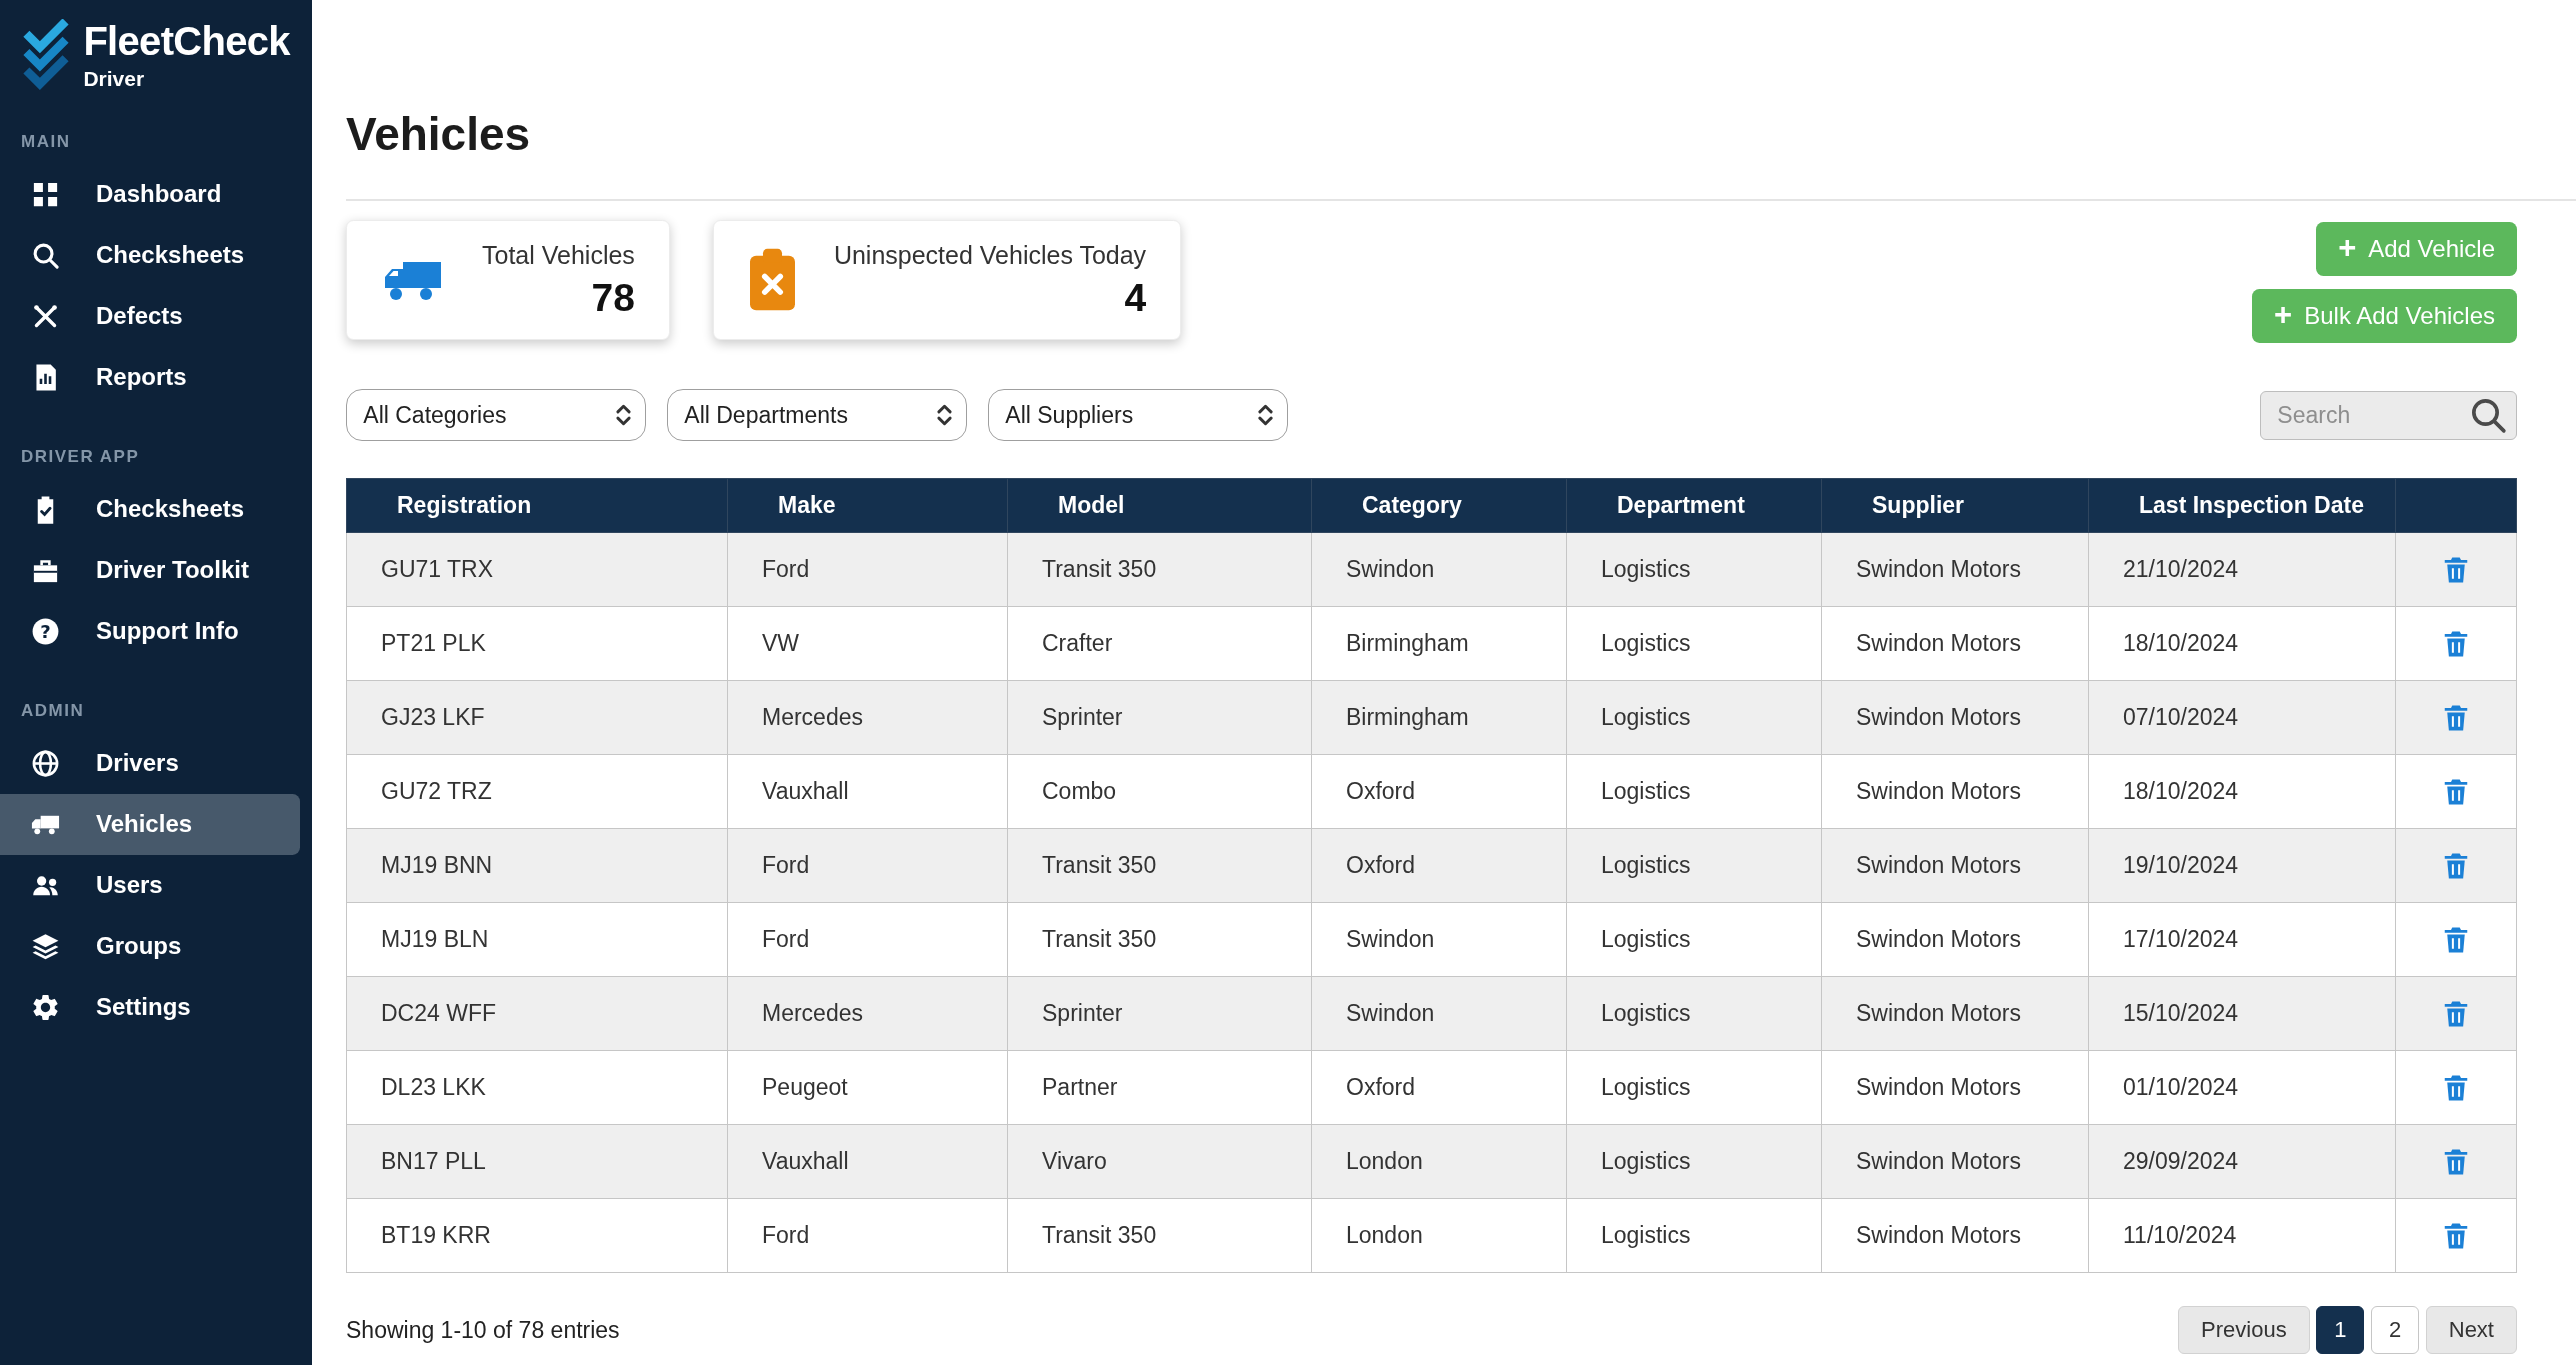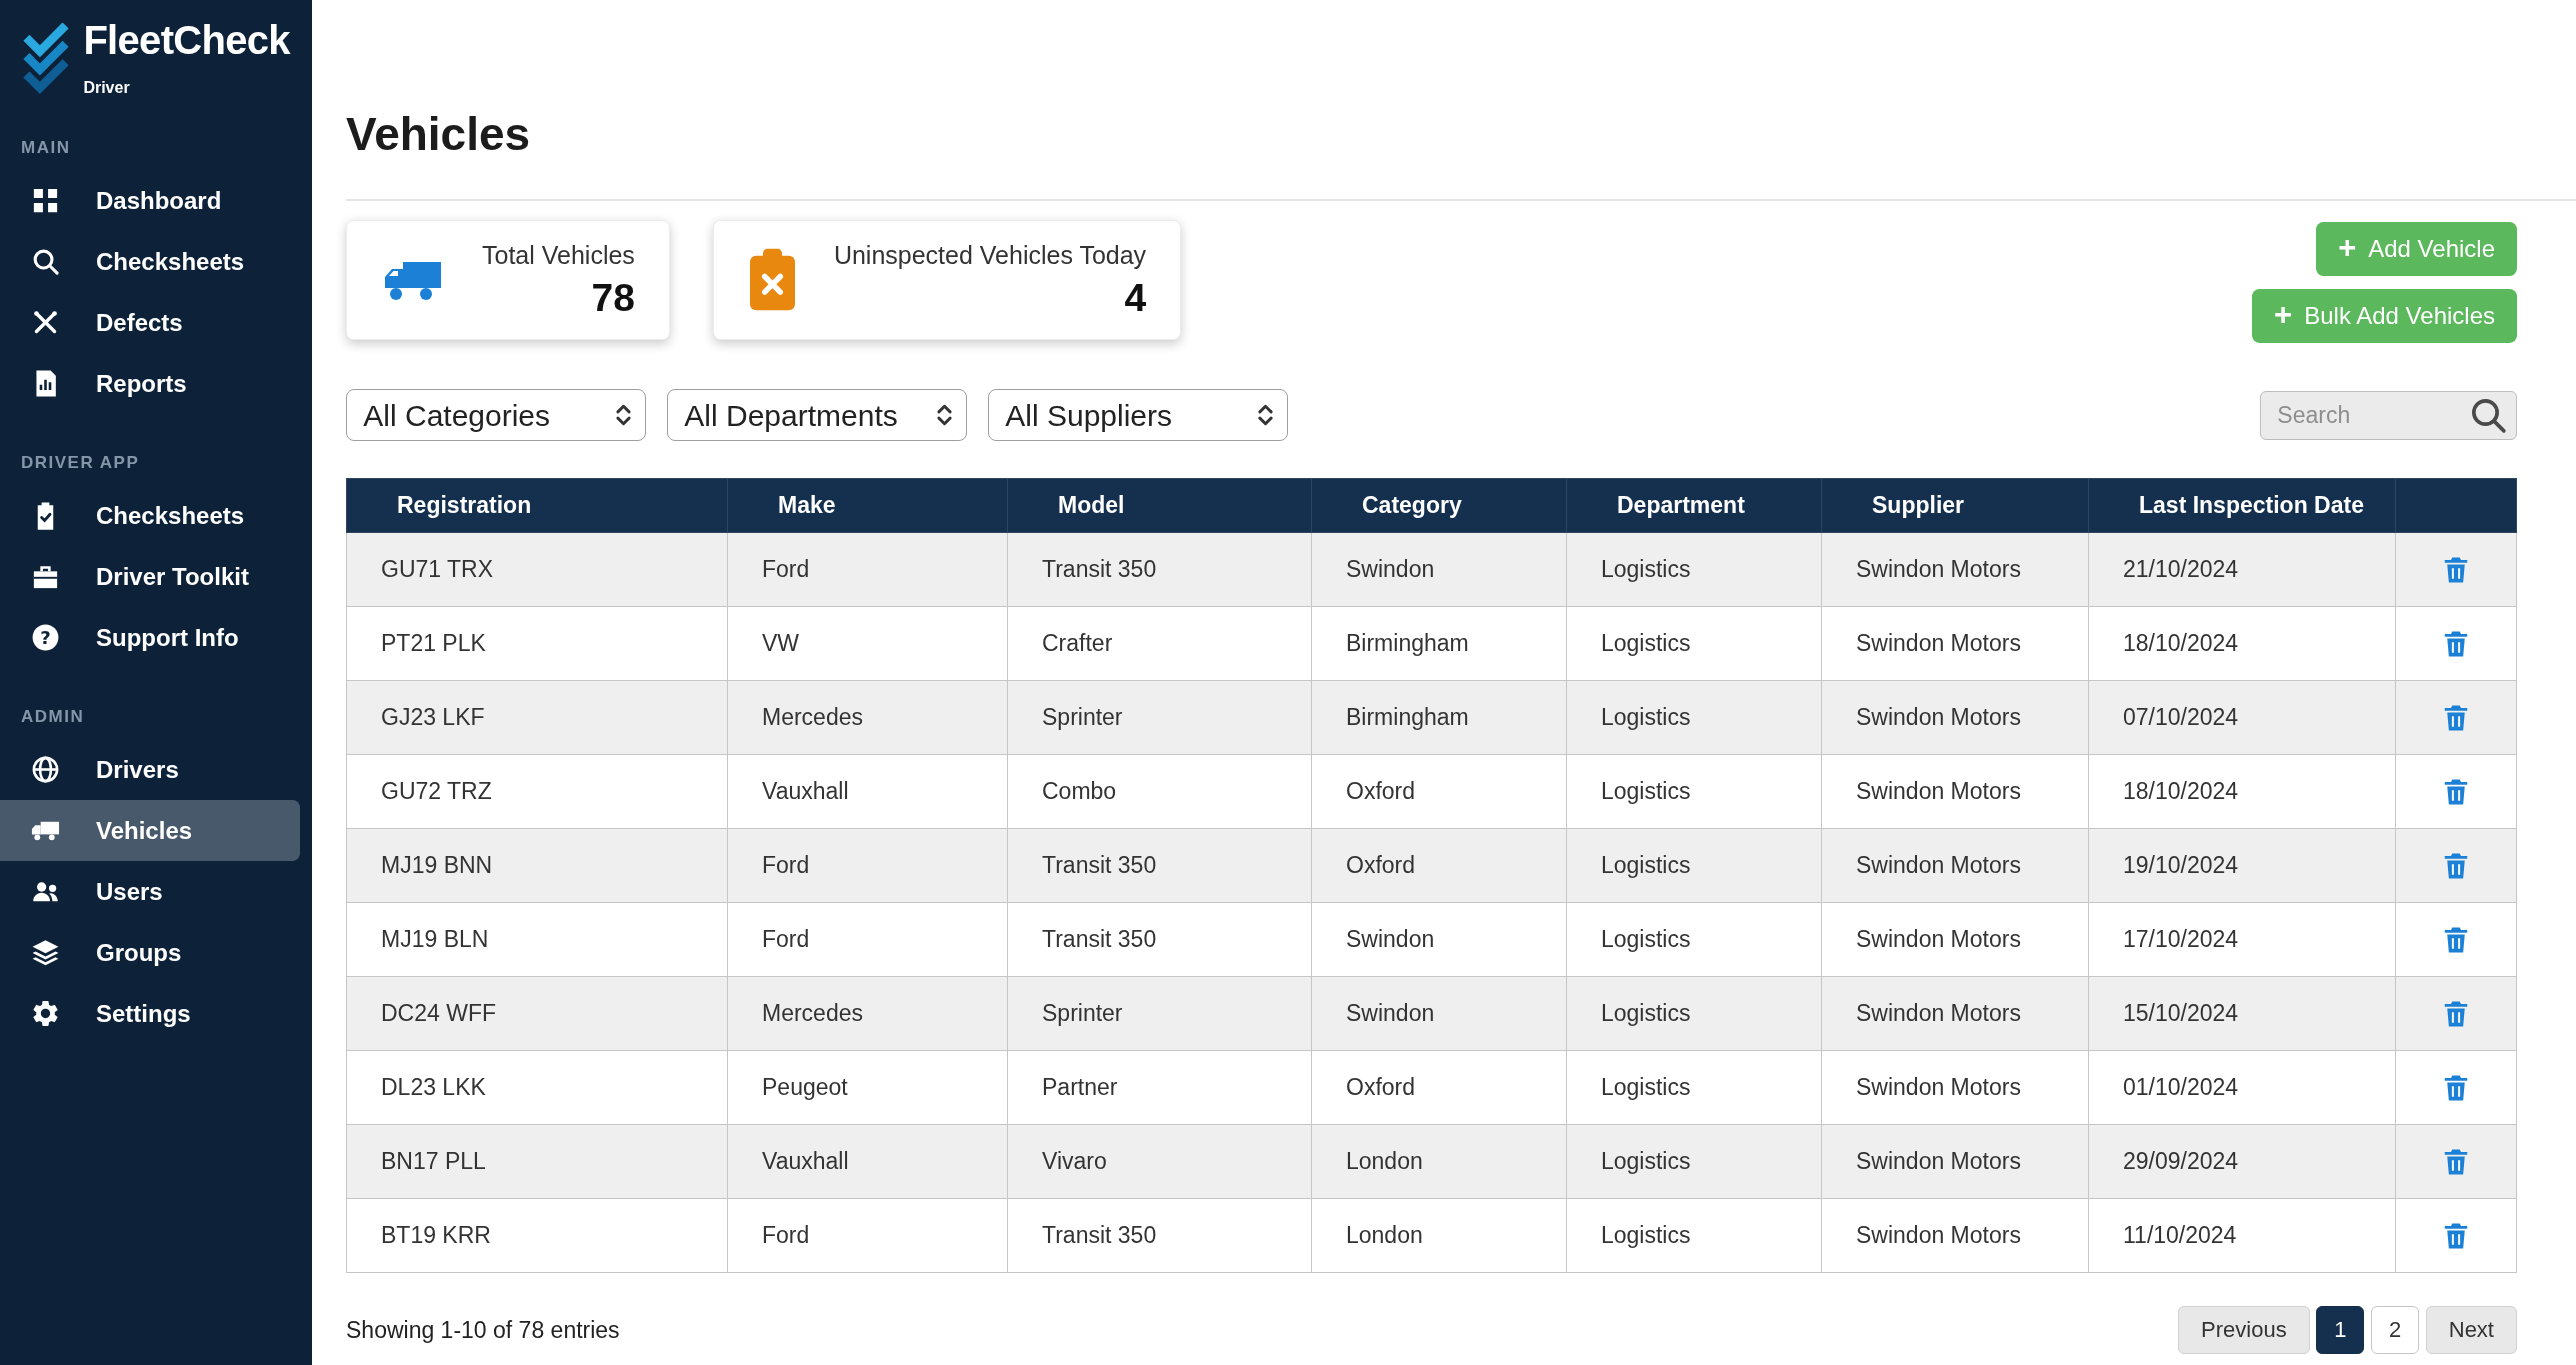--- a/index.html
+++ b/index.html
@@ -17,21 +17,21 @@
     width:2576px;height:1366px;overflow:hidden;background:#fff;
     font-family:"Liberation Sans","DejaVu Sans",sans-serif;
     display:flex;
   }
   
   .sidebar{width:312px;min-width:312px;background:var(--sidebar-bg);color:#fff;display:flex;flex-direction:column;}
   .logo{display:flex;align-items:center;gap:13.4px;padding:19.3px 12px 7.4px 22px;}
   .logo-mark svg{width:48px;height:71px;display:block;}
   .logo-text{display:flex;flex-direction:column;line-height:1.05;}
   .logo-title{font-size:40px;font-weight:700;letter-spacing:-0.7px;}
-  .logo-subtitle{font-size:16px;font-weight:700;margin-top:19px;}
+  .logo-subtitle{font-size:21px;font-weight:700;margin-top:6px;}
   .nav-section{display:flex;flex-direction:column;justify-content:space-between;}
   .nav-section-label{font-size:17px;font-weight:700;color:#8496a8;letter-spacing:1.5px;padding:0 0 12px 21px;margin-top:39px;}
   .nav-section:first-child .nav-section-label{margin-top:34px;}
   .nav-item{display:flex;align-items:center;height:61px;padding-left:28px;gap:34px;cursor:pointer;}
   .nav-item.active{background:var(--active-bg);border-radius:0 7.4px 7.4px 0;margin-right:12px;}
   .nav-icon{width:34px;height:34px;display:flex;align-items:center;justify-content:center;color:#fff;flex:0 0 34px;}
   .nav-icon svg{width:31px;height:31px;}
   .nav-label{font-size:24px;font-weight:700;color:#fff;white-space:nowrap;}
   
   .main{flex:1;padding:0 59px 0 34px;display:flex;flex-direction:column;}
@@ -51,22 +51,22 @@
   .stat-label{font-size:25px;color:#333;white-space:nowrap;}
   .stat-value{font-size:39px;font-weight:700;color:#111;}
   .actions{margin-left:auto;display:flex;flex-direction:column;align-items:flex-end;gap:13.4px;padding-top:1.5px;}
   .btn-green{display:flex;align-items:center;gap:12px;background:var(--green);color:#fff;
     font-size:24px;font-family:inherit;border:none;border-radius:7.4px;height:54px;padding:0 22px;cursor:pointer;}
   .plus-icon{display:inline-block;line-height:1;}
   .plus-icon::before{content:"+";font-size:31px;font-weight:700;position:relative;top:-1.5px;}
   
   .filter-row{display:flex;gap:21px;margin-top:46px;align-items:center;}
   .select-wrap{position:relative;}
-  .filter-select{appearance:none;-webkit-appearance:none;width:300px;height:52px;border:1.5px solid #9f9f9f;border-radius:8px;
-    background:#fff;font-size:30px;font-family:inherit;color:#222;padding:0 48px 0 16.3px;cursor:pointer;}
+  .filter-select{appearance:none;-webkit-appearance:none;width:300px;height:52px;border:1.5px solid #9f9f9f;border-radius:16px;
+    background:#fff;font-size:23px;font-family:inherit;color:#222;padding:0 48px 0 16.3px;cursor:pointer;}
   .select-arrow{position:absolute;right:9px;top:50%;transform:translateY(-50%);width:27px;height:27px;color:#333;pointer-events:none;}
   .select-arrow svg{width:100%;height:100%;}
   .search-wrap{margin-left:auto;position:relative;}
   .search-input{width:257px;height:49px;background:#ebebeb;border:1.5px solid #bdbdbd;border-radius:6px;
     font-size:23px;font-family:inherit;padding:0 56px 0 16.3px;color:#333;}
   .search-input::placeholder{color:#8e8e8e;}
   .search-icon-wrap{position:absolute;right:9px;top:50%;transform:translateY(-50%);width:40px;height:40px;color:#4a4a4a;pointer-events:none;}
   .search-icon-wrap svg{width:100%;height:100%;}
   
   .table-wrap{margin-top:37px;}

